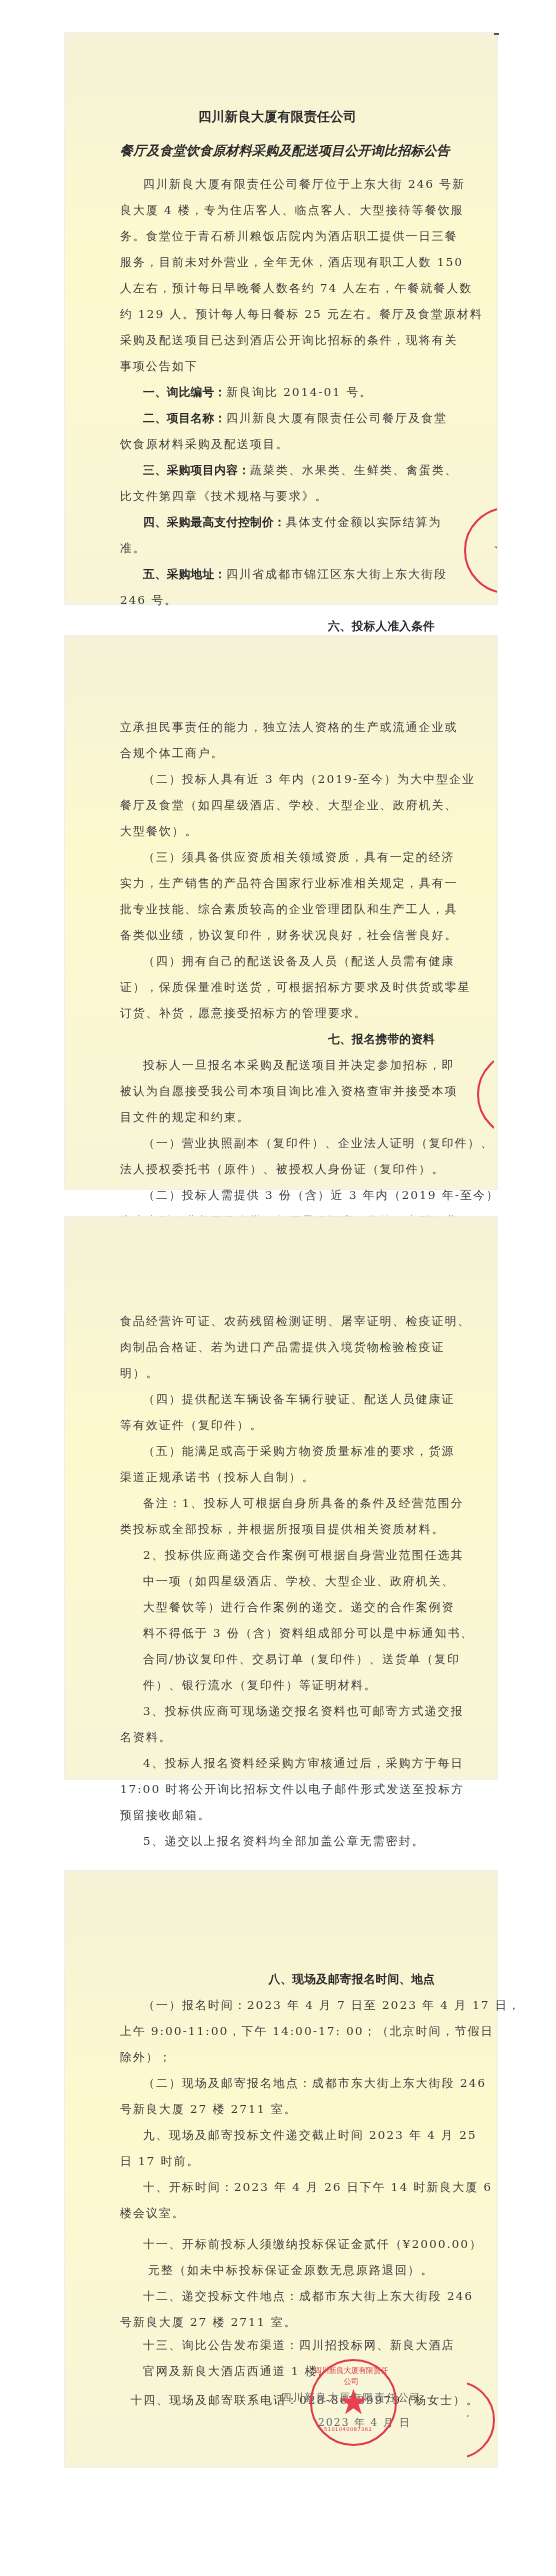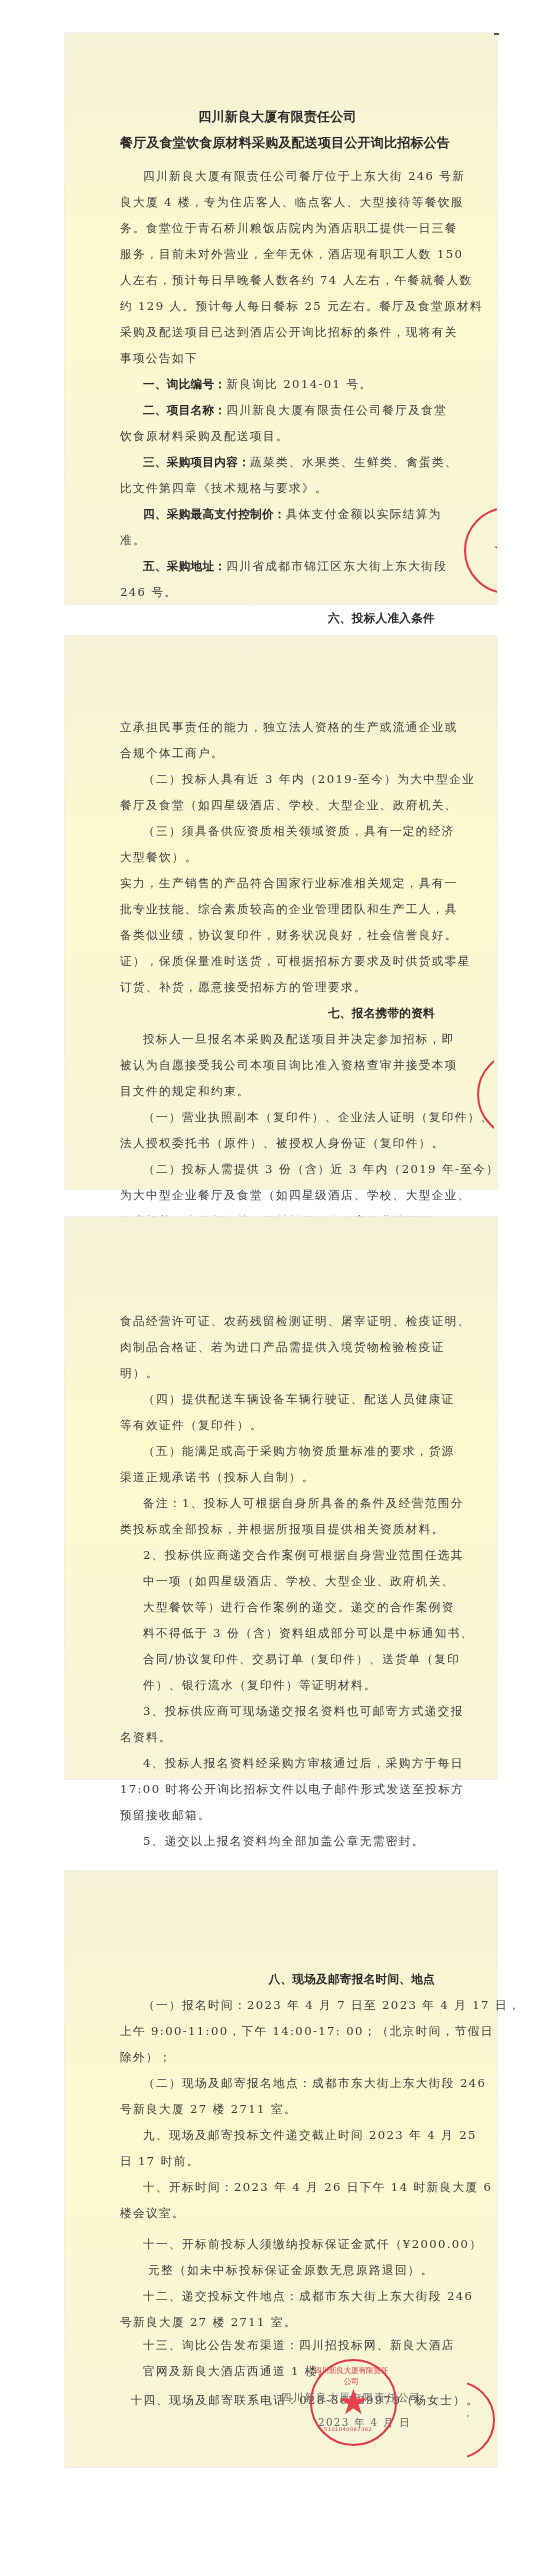--- a/index.html
+++ b/index.html
@@ -24,21 +24,21 @@
   .clip { position: absolute; overflow: hidden; }
   .edgebar { position: absolute; background: #555; }
 </style>
 </head>
 <body>
 
 <div class="page" style="top:33px;height:571px;">
   <div class="scan"></div>
   <div class="content" style="top:71px;">
     <div class="line title t1">四川新良大厦有限责任公司</div>
-    <div class="line title t2" style="margin-top:0;">餐厅及食堂饮食原材料采购及配送项目公开询比招标公告</div>
+    <div class="line title t2" style="margin-top:8px;font-style:italic;">餐厅及食堂饮食原材料采购及配送项目公开询比招标公告</div>
     <div style="height:7px"></div>
     <div class="line indent">四川新良大厦有限责任公司餐厅位于上东大街 246 号新</div>
     <div class="line">良大厦 4 楼，专为住店客人、临点客人、大型接待等餐饮服</div>
     <div class="line">务。食堂位于青石桥川粮饭店院内为酒店职工提供一日三餐</div>
     <div class="line">服务，目前未对外营业，全年无休，酒店现有职工人数 150</div>
     <div class="line">人左右，预计每日早晚餐人数各约 74 人左右，午餐就餐人数</div>
     <div class="line">约 129 人。预计每人每日餐标 25 元左右。餐厅及食堂原材料</div>
     <div class="line">采购及配送项目已达到酒店公开询比招标的条件，现将有关</div>
     <div class="line">事项公告如下</div>
     <div class="line indent">
@@ -72,25 +72,26 @@
 </div>
 <div class="edgebar" style="left:494px;top:33px;width:5.2px;height:1.7px;"></div>
 
 <div class="page" style="top:636px;height:553px;">
   <div class="scan"></div>
   <div class="content" style="top:78px;">
     <div class="line">立承担民事责任的能力，独立法人资格的生产或流通企业或</div>
     <div class="line">合规个体工商户。</div>
     <div class="line indent">（二）投标人具有近 3 年内（2019-至今）为大中型企业</div>
     <div class="line">餐厅及食堂（如四星级酒店、学校、大型企业、政府机关、</div>
+    <div class="line">大型餐饮）。</div>
     <div class="line indent">（三）须具备供应资质相关领域资质，具有一定的经济</div>
-    <div class="line">大型餐饮）。</div>
     <div class="line">实力，生产销售的产品符合国家行业标准相关规定，具有一</div>
     <div class="line">批专业技能、综合素质较高的企业管理团队和生产工人，具</div>
     <div class="line">备类似业绩，协议复印件，财务状况良好，社会信誉良好。</div>
+    <div class="line indent">（四）拥有自己的配送设备及人员（配送人员需有健康</div>
     <div class="line">证），保质保量准时送货，可根据招标方要求及时供货或零星</div>
     <div class="line">订货、补货，愿意接受招标方的管理要求。</div>
     <div class="line indent bold">七、报名携带的资料</div>
     <div class="line indent">投标人一旦报名本采购及配送项目并决定参加招标，即</div>
     <div class="line">被认为自愿接受我公司本项目询比准入资格查审并接受本项</div>
     <div class="line">目文件的规定和约束。</div>
     <div class="line indent">（一）营业执照副本（复印件）、企业法人证明（复印件）、</div>
     <div class="line">法人授权委托书（原件）、被授权人身份证（复印件）。</div>
     <div class="line indent">（二）投标人需提供 3 份（含）近 3 年内（2019 年-至今）</div>
     <div class="line">为大中型企业餐厅及食堂（如四星级酒店、学校、大型企业、</div>

